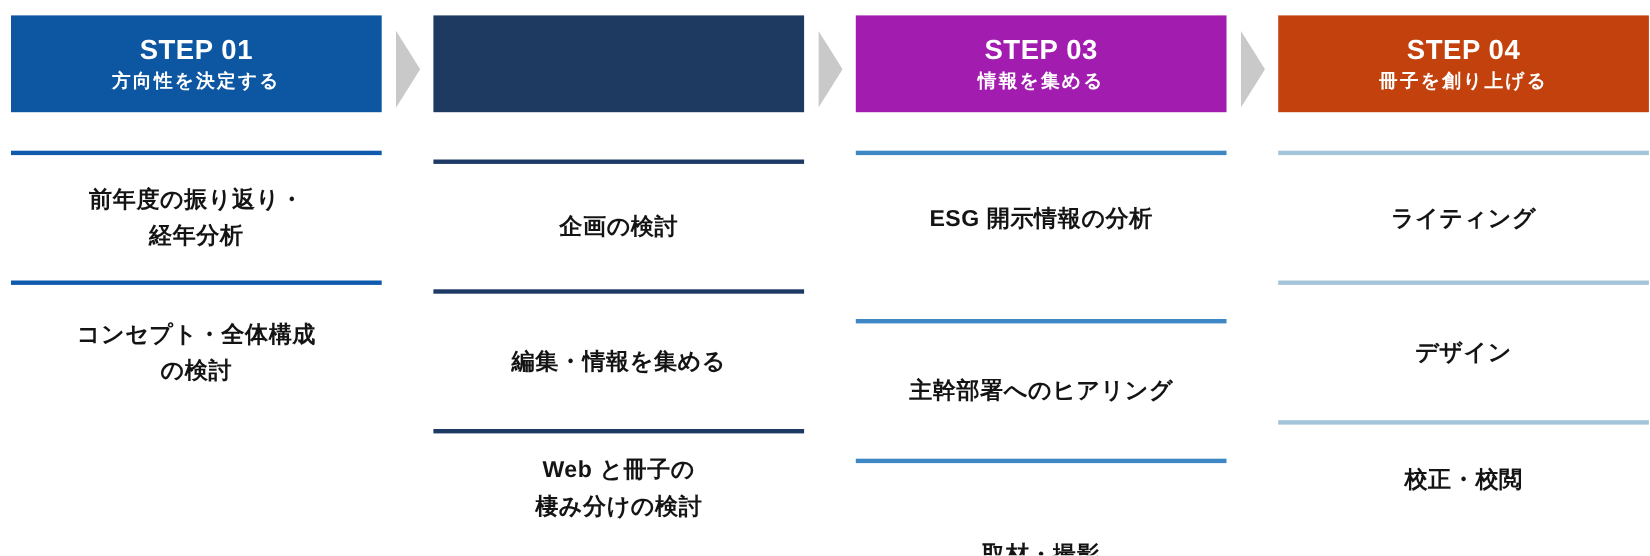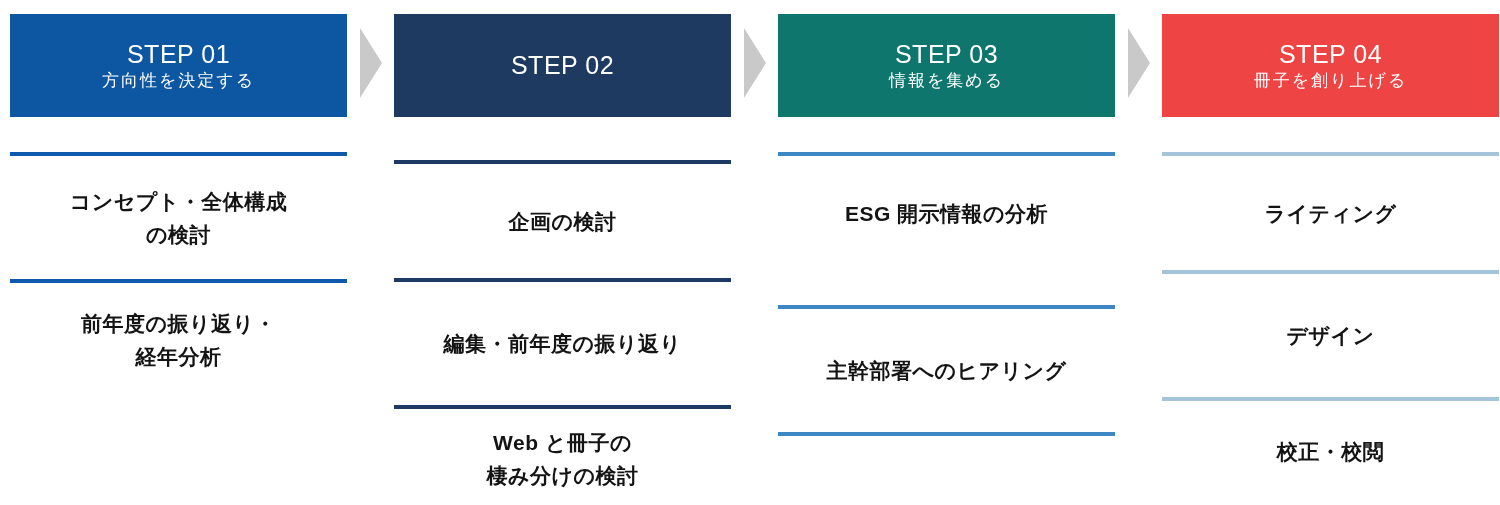--- a/index.html
+++ b/index.html
@@ -9,23 +9,23 @@
     background:#ffffff;
     font-family:"Liberation Sans","DejaVu Sans",sans-serif;
     overflow:hidden;
   }
   .cols { display:flex; padding:14px 0 0 10px; }
   .col { flex:0 0 337px; width:337px; }
   .gap { flex:0 0 47px; width:47px; display:flex; justify-content:center; align-items:flex-start; }
   .arrow { margin-top:14px; display:block; }
   .arrow polygon { fill:#c9c9c9; }
   .header {
-    height:103px;
+    height:88px;
     display:flex; flex-direction:column; justify-content:center; 
-    color:#ffffff; font-weight:normal; text-align:center;
+    color:#ffffff; font-weight:bold; text-align:center;
   }
   .step-label { font-size:25px; line-height:1.3; letter-spacing:0.5px; }
   .step-title { font-size:17px; line-height:1.35; letter-spacing:2px; }
   .body { margin-top:35px; }
   .item {
     box-sizing:border-box;
     border-top:4px solid #000;
     display:flex; flex-direction:column; justify-content:center; align-items:center;
     text-align:center;
     font-size:21px; font-weight:bold; color:#141414;
@@ -41,65 +41,64 @@
 
 <div class="diagram">
   <div class="cols">
 
     <div class="col">
       <div class="header" style="background-color: rgb(13, 86, 161);">
         <span class="step-label">STEP 01</span>
         <span class="step-title">方向性を決定する</span>
       </div>
       <div class="body">
+        <div class="item h1" style="border-top-color: rgb(15, 90, 173);">
+          <span>前年度の振り返り・</span>
+          <span>経年分析</span>
+        </div>
         <div class="item h2" style="border-top-color: rgb(15, 90, 173);">
           <span>コンセプト・全体構成</span>
           <span>の検討</span>
-        </div>
-        <div class="item h1" style="border-top-color: rgb(15, 90, 173);">
-          <span>前年度の振り返り・</span>
-          <span>経年分析</span>
         </div>
       </div>
     </div>
 
     <div class="gap">
       <svg class="arrow" width="22" height="70" viewBox="0 0 22 70">
         <polygon points="0,0 22,35 0,70" style="fill: rgb(201, 201, 201);"></polygon>
       </svg>
     </div>
 
     <div class="col">
       <div class="header" style="background-color: rgb(30, 58, 97);">
-        <span class="step-label">STEP 02</span>
       </div>
       <div class="body">
         <div class="item h1" style="border-top-color: rgb(28, 58, 100); margin-top: 43px;">
           <span>企画の検討</span>
           <span></span>
         </div>
         <div class="item h2" style="border-top-color: rgb(28, 58, 100);">
-          <span>編集・前年度の振り返り</span>
+          <span>編集・情報を集める</span>
           <span></span>
         </div>
         <div class="item h3" style="border-top-color: rgb(28, 58, 100);">
           <span>Web と冊子の</span>
           <span>棲み分けの検討</span>
         </div>
       </div>
     </div>
 
     <div class="gap">
       <svg class="arrow" width="22" height="70" viewBox="0 0 22 70">
         <polygon points="0,0 22,35 0,70" style="fill: rgb(201, 201, 201);"></polygon>
       </svg>
     </div>
 
     <div class="col">
-      <div class="header" style="background-color: #0f766e;">
+      <div class="header" style="background-color: #a21caf;">
         <span class="step-label">STEP 03</span>
         <span class="step-title">情報を集める</span>
       </div>
       <div class="body">
         <div class="item h1" style="border-top-color: rgb(61, 136, 196);">
           <span>ESG 開示情報の分析</span>
           <span></span>
         </div>
         <div class="item h2" style="border-top-color: rgb(61, 136, 196); margin-top: 35px;">
           <span>主幹部署へのヒアリング</span>
@@ -112,21 +111,21 @@
       </div>
     </div>
 
     <div class="gap">
       <svg class="arrow" width="22" height="70" viewBox="0 0 22 70">
         <polygon points="0,0 22,35 0,70" style="fill: rgb(201, 201, 201);"></polygon>
       </svg>
     </div>
 
     <div class="col">
-      <div class="header" style="background-color: #ef4444;">
+      <div class="header" style="background-color: #c2410c;">
         <span class="step-label">STEP 04</span>
         <span class="step-title">冊子を創り上げる</span>
       </div>
       <div class="body">
         <div class="item h1" style="border-top-color: rgb(164, 197, 217); text-align: right;">
           <span>ライティング</span>
           <span></span>
         </div>
         <div class="item h2" style="border-top-color: rgb(164, 197, 217);">
           <span>デザイン</span>

